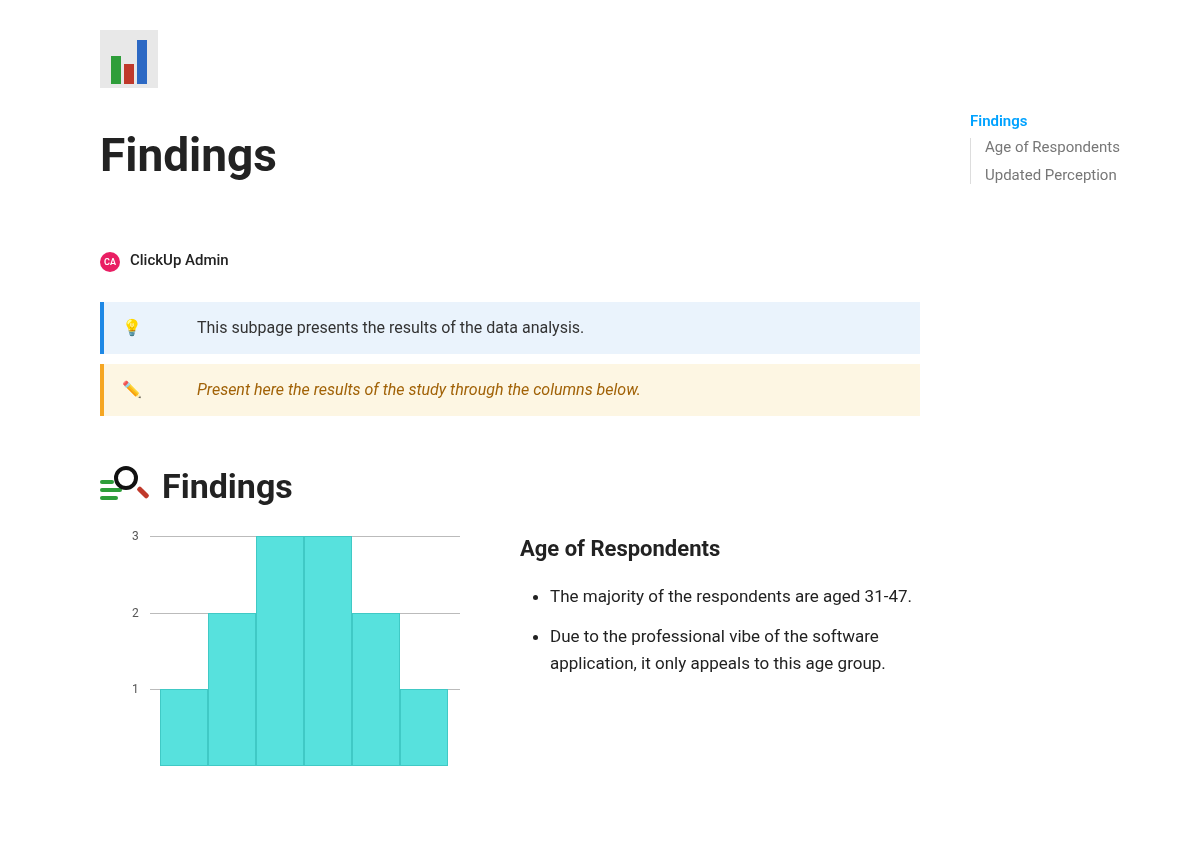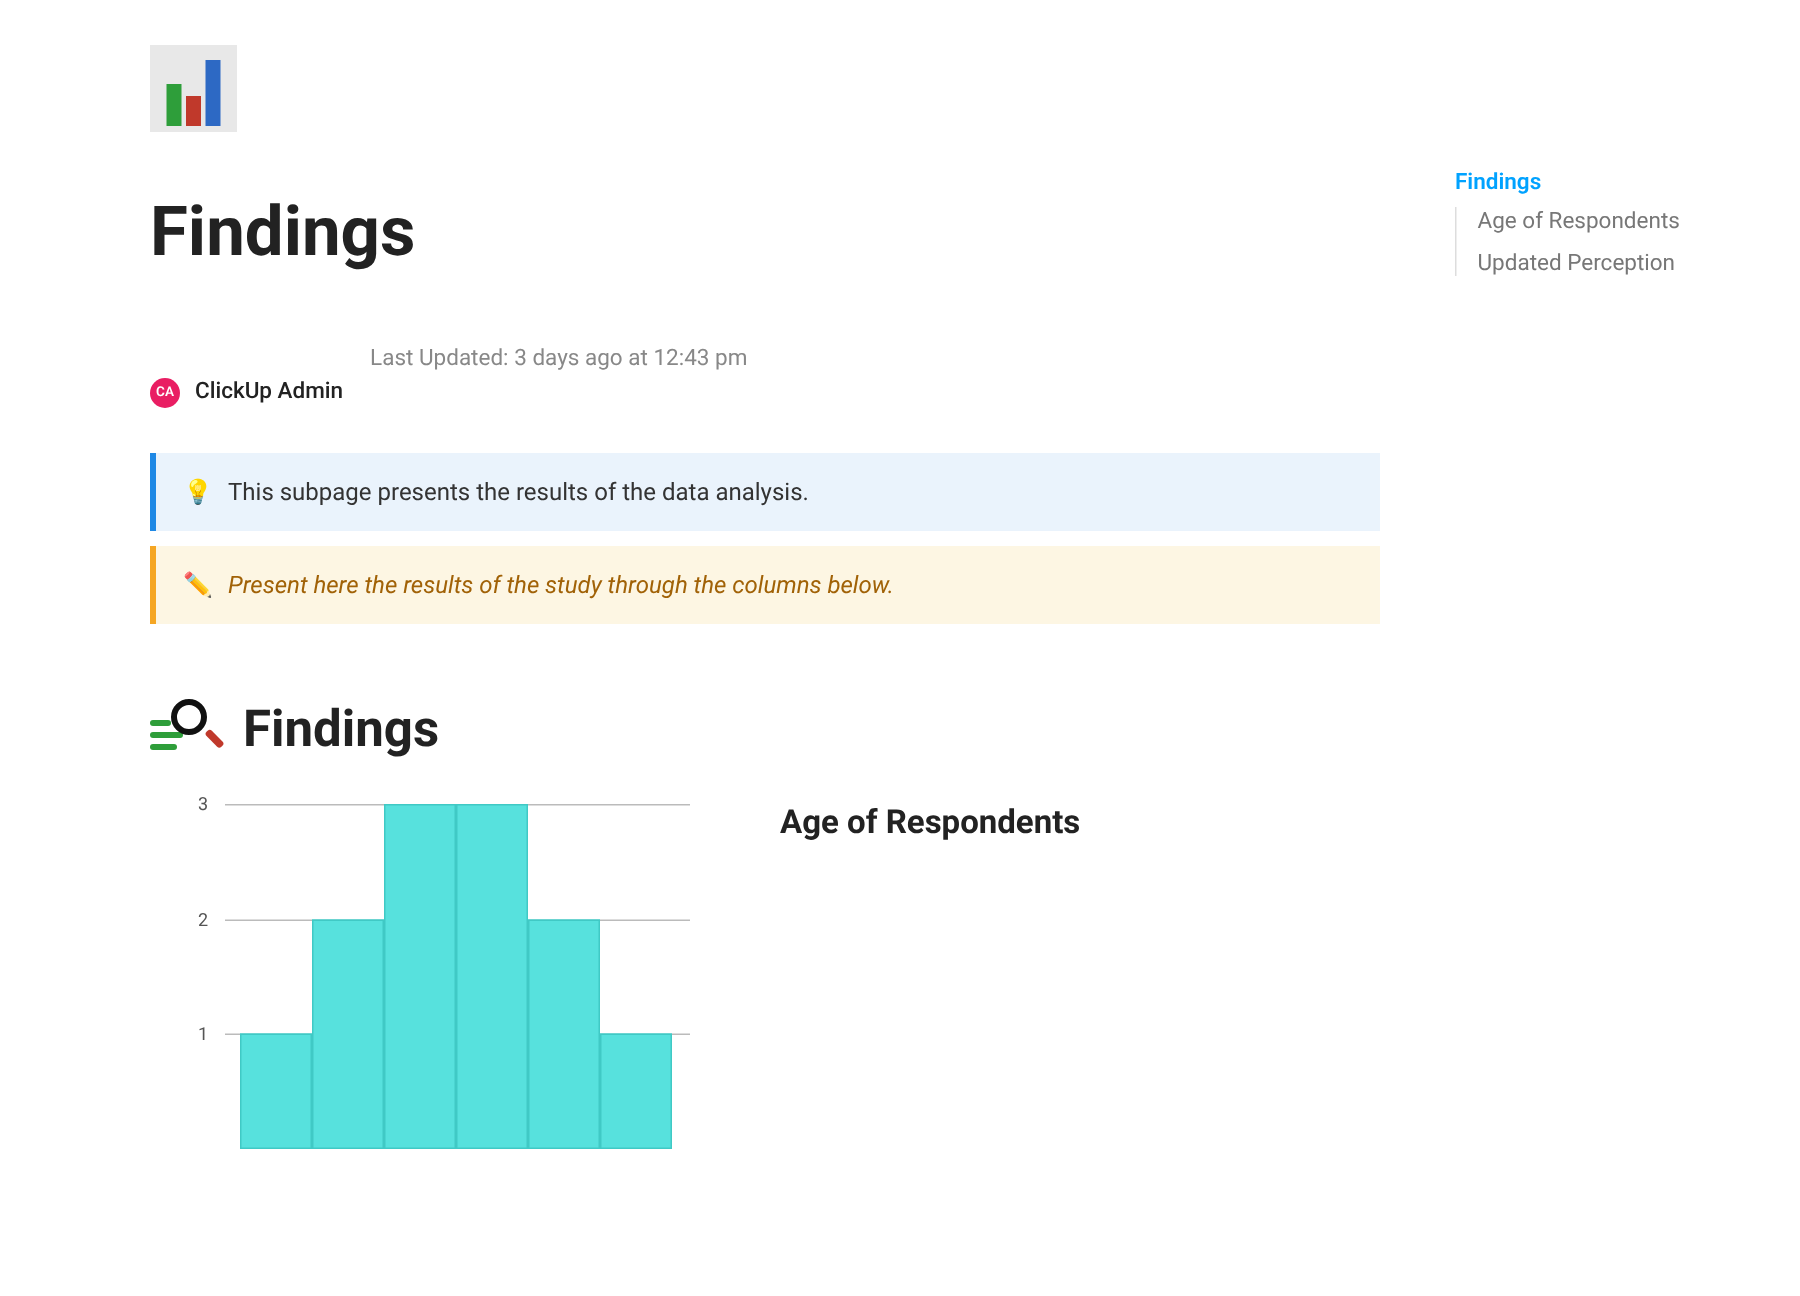--- a/index.html
+++ b/index.html
@@ -63,21 +63,21 @@
     margin-bottom: 10px;
     display: flex;
     gap: 12px;
     align-items: flex-start;
     font-size: 16px;
     line-height: 1.5;
   }
   .callout.blue { background: #eaf3fc; border-color: #1e88e5; }
   .callout.yellow { background: #fdf6e3; border-color: #f5a623; }
   .callout .ico { flex-shrink: 0; width: 18px; text-align: center; }
-  .callout .body { flex: 1; color: #333; }
+  .callout .body { flex: 1; color: #333; margin-left: 45px; }
   .callout .body em { font-style: italic; color: #a16207; }
   .callout .body strong { font-weight: 700; color: #333; }
   .section-head {
     display: flex;
     align-items: center;
     gap: 12px;
     margin-top: 50px;
     margin-bottom: 30px;
   }
   .section-head h2 {
@@ -199,24 +199,20 @@
     <div class="bar-g"></div>
     <div class="bar-r"></div>
     <div class="bar-b"></div>
   </div>
 
   <h1 class="page-title">Findings</h1>
 
   <div class="meta-row">
     <div class="avatar">CA</div>
     <span class="author">ClickUp Admin</span>
-    <span class="updated">
-      <span>Last Updated:</span>
-      <span>3 days ago at 12:43 pm</span>
-    </span>
   </div>
 
   <div class="callout blue">
     <span class="ico">💡</span>
     <div class="body">This subpage presents the results of the data analysis.</div>
   </div>
 
   <div class="callout yellow">
     <span class="ico">✏️</span>
     <div class="body">
@@ -247,20 +243,24 @@
             <div class="bar" style="height: 153.333px; background: rgb(87, 225, 221);"></div>
             <div class="bar" style="height: 230px; background: rgb(87, 225, 221);"></div>
             <div class="bar" style="height: 230px; background: rgb(87, 225, 221);"></div>
             <div class="bar" style="height: 153.333px; background: rgb(87, 225, 221);"></div>
             <div class="bar" style="height: 76.6667px; background: rgb(87, 225, 221);"></div>
           </div>
         </div>
     </div>
     <div class="text-col">
       <h3>Age of Respondents</h3>
+      <ul id="bullets">
+          <li>The majority of the respondents are aged 31-47.</li>
+          <li>Due to the professional vibe of the software application, it only appeals to this age group.</li>
+        </ul>
     </div>
   </div>
 
 </div>
 
 <div class="toc">
   <div class="toc-title">Findings</div>
   <div class="toc-sub" id="toc-sub">
       <a>Age of Respondents</a>
       <a>Updated Perception</a>

